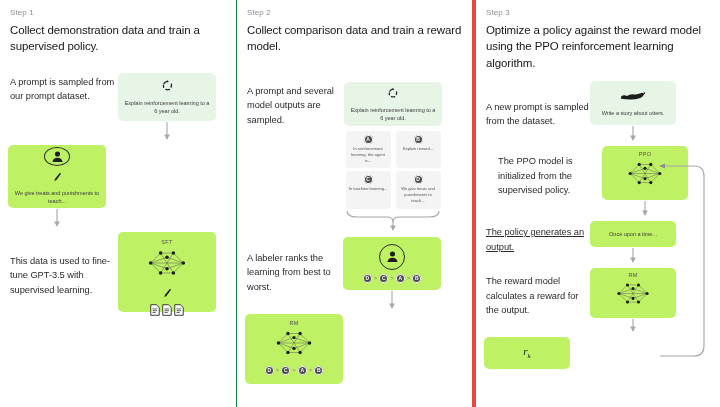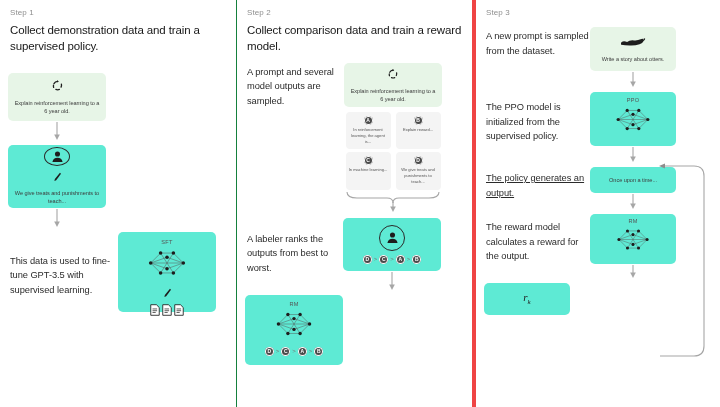--- a/index.html
+++ b/index.html
@@ -57,21 +57,21 @@
   }
   .visual {
     position: relative;
     display: flex;
     flex-direction: column;
     align-items: center;
   }
 
   
   .box {
-    background: #5eead4;
+    background: #bef264;
     border-radius: 5px;
     display: flex;
     flex-direction: column;
     align-items: center;
     justify-content: center;
     padding: 6px 6px;
   }
   .box.green { background: #e7f5e7; }
   .box-text {
     font-size: 5.6px;
@@ -154,20 +154,21 @@
 
 <div class="diagram">
 
   <div class="column col1">
     <div class="step-label">Step 1</div>
     <div class="step-title">Collect demonstration data and train a supervised policy.</div>
 
     <div class="rows">
 
       <div class="row" style="margin-top:18px;">
+        <div class="caption" style="width:110px;">A prompt is sampled from our prompt dataset.</div>
         <div class="visual">
           <div class="box green" style="width:98px;height:48px;">
             <span>
               <svg width="13" height="13" viewBox="0 0 24 24">
                 <g fill="none" stroke="#1d1d1d" stroke-width="2.4" stroke-linecap="round">
                   <path d="M5.5 8.5 A8 8 0 0 1 12 4.3"></path>
                   <path d="M19.2 9.5 A8 8 0 0 1 18.6 15"></path>
                   <path d="M15.5 19.3 A8 8 0 0 1 9 19.2"></path>
                   <path d="M4.9 15.6 A8 8 0 0 1 4.6 11.5"></path>
                 </g>
@@ -259,21 +260,21 @@
       </div>
     </div>
   </div>
 
   <div class="column col2">
     <div class="step-label">Step 2</div>
     <div class="step-title">Collect comparison data and train a reward model.</div>
 
     <div class="rows">
 
-      <div class="row" style="margin-top:8px;">
+      <div class="row" style="margin-top:27px;">
         <div class="caption" style="width:98px;">A prompt and several model outputs are sampled.</div>
         <div class="visual">
           <div class="box green" style="width:98px;height:44px;">
             <span>
               <svg width="12" height="12" viewBox="0 0 24 24">
                 <g fill="none" stroke="#1d1d1d" stroke-width="2.4" stroke-linecap="round">
                   <path d="M5.5 8.5 A8 8 0 0 1 12 4.3"></path>
                   <path d="M19.2 9.5 A8 8 0 0 1 18.6 15"></path>
                   <path d="M15.5 19.3 A8 8 0 0 1 9 19.2"></path>
                   <path d="M4.9 15.6 A8 8 0 0 1 4.6 11.5"></path>
@@ -307,21 +308,21 @@
             <svg width="100" height="24" viewBox="0 0 100 24">
               <path d="M4 2 Q4 8 14 8 L44 8 Q50 8 50 13 Q50 8 56 8 L86 8 Q96 8 96 2" fill="none" stroke="#a6a6a6" stroke-width="1.1"></path>
               <line x1="50" y1="12" x2="50" y2="17" stroke="#a6a6a6" stroke-width="1.1"></line>
               <path d="M50 22 L47.2 16.5 L52.8 16.5 Z" fill="#a6a6a6"></path>
             </svg>
           </span>
         </div>
       </div>
 
       <div class="row">
-        <div class="caption" style="width:98px;padding-top:14px;">A labeler ranks the outputs from best to worst.</div>
+        <div class="caption" style="width:98px;padding-top:14px;">A labeler ranks the learning from best to worst.</div>
         <div class="visual">
           <div class="box" style="width:98px;height:53px;">
             <span class="person-circle">
               <svg width="17" height="17" viewBox="0 0 24 24">
                 <circle cx="12" cy="8.4" r="3.6" fill="#1d1d1d"></circle>
                 <path d="M4.8 19.6 A7.4 7.4 0 0 1 19.2 19.6 Z" fill="#1d1d1d"></path>
               </svg>
             </span>
             <div class="rank-row">
               <span class="badge ring">D</span>
@@ -376,24 +377,25 @@
               <span class="badge ring">B</span>
             </div>
           </div>
         </div>
       </div>
     </div>
   </div>
 
   <div class="column col3">
     <div class="step-label">Step 3</div>
+    <div class="step-title">Optimize a policy against the reward model using the PPO reinforcement learning algorithm.</div>
 
     <div class="rows">
 
-      <div class="row" style="margin-top:10px;">
+      <div class="row" style="margin-top:10px;align-items:center;">
         <div class="caption" style="width:106px;">A new prompt is sampled from the dataset.</div>
         <div class="visual">
           <div class="box green" style="width:86px;height:44px;">
             <span>
               <svg width="26" height="13" viewBox="0 0 48 22">
                 <path d="M2 17 Q1 12 5 11 Q9 10 13 12 Q18 8 26 9 Q33 9.5 38 7 Q41 5 43 6.5 Q46 4 46.5 6 Q47 8 44 9.5 Q42 14 36 16 Q28 19 18 18.5 Q9 18 2 17 Z" fill="#1d1d1d"></path>
                 <circle cx="44" cy="7.2" r=".7" fill="#fff"></circle>
               </svg>
             </span>
             <div class="box-text">Write a story about otters.</div>
@@ -401,21 +403,21 @@
           <span class="arrow">
             <svg width="10" height="17" viewBox="0 0 10 17">
               <line x1="5" y1="1" x2="5" y2="11" stroke="#a6a6a6" stroke-width="1.1"></line>
               <path d="M5 16 L2.2 10.5 L7.8 10.5 Z" fill="#a6a6a6"></path>
             </svg>
           </span>
         </div>
       </div>
 
       <div class="row">
-        <div class="caption" style="width:106px;padding-top:8px;">The PPO model is initialized from the supervised policy.</div>
+        <div class="caption" style="width:106px;padding-top:8px;margin-left:12px;">The PPO model is initialized from the supervised policy.</div>
         <div class="visual">
           <div class="box" style="width:86px;height:54px;justify-content:flex-start;padding-top:5px;">
             <div class="box-title">PPO</div>
             <span>
               <svg width="40" height="29" viewBox="0 0 62 44">
                 <g stroke="#555" stroke-width=".7" fill="none">
                   <path d="M8 22 L22 8 L40 8 L54 22 L40 36 L22 36 Z"></path>
                   <path d="M8 22 L31 14 L54 22 L31 30 Z"></path>
                   <path d="M22 8 L31 22 L40 36 M40 8 L31 22 L22 36"></path>
                   <path d="M8 22 L31 22 L54 22"></path>

